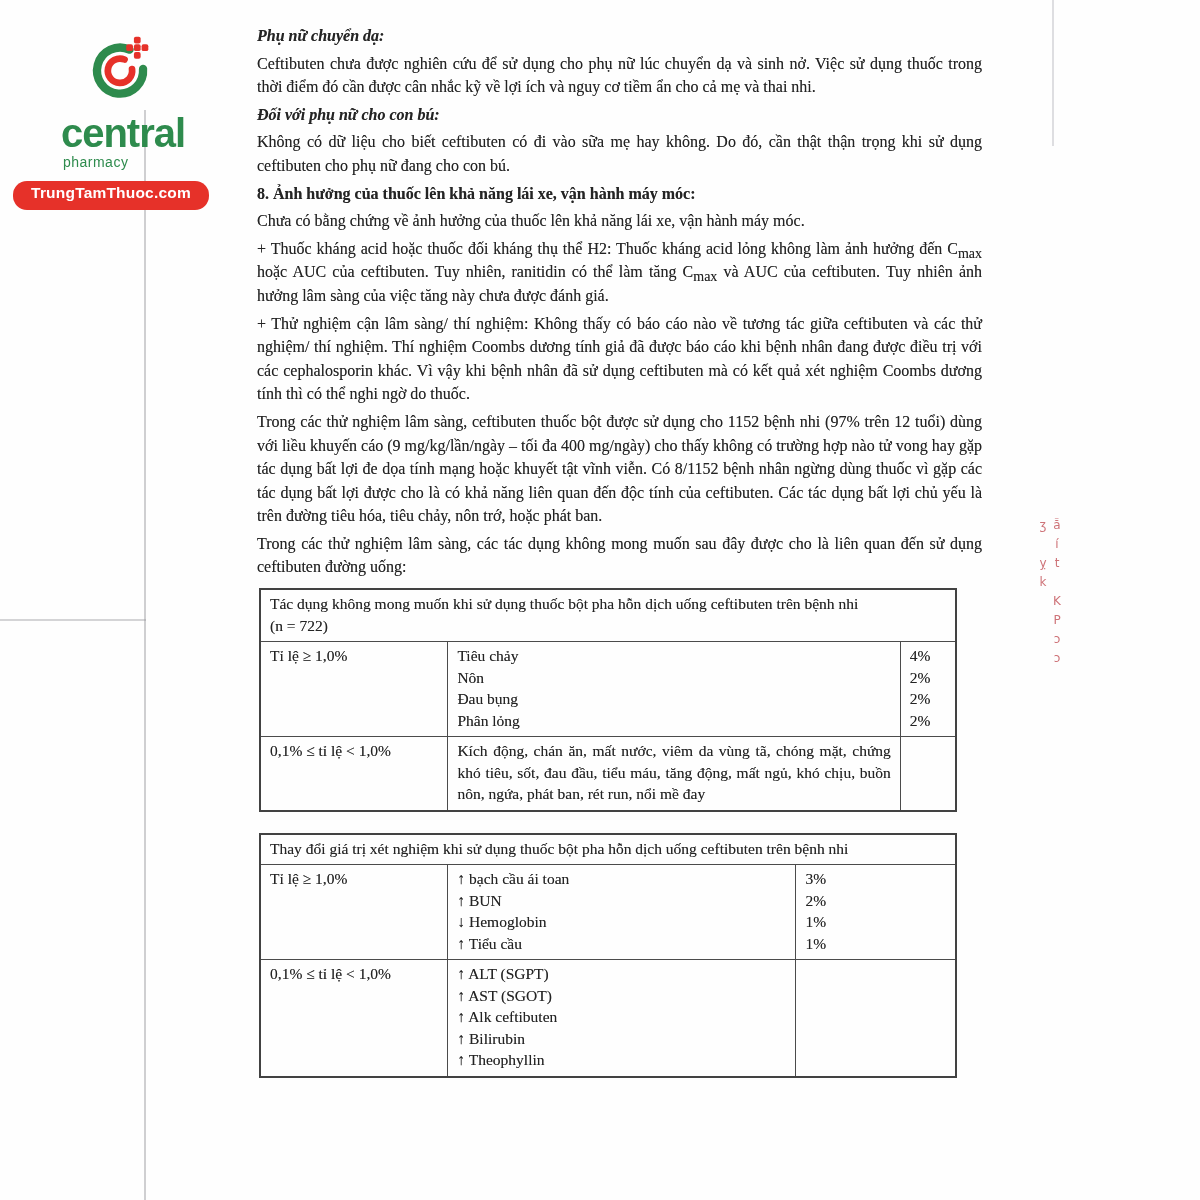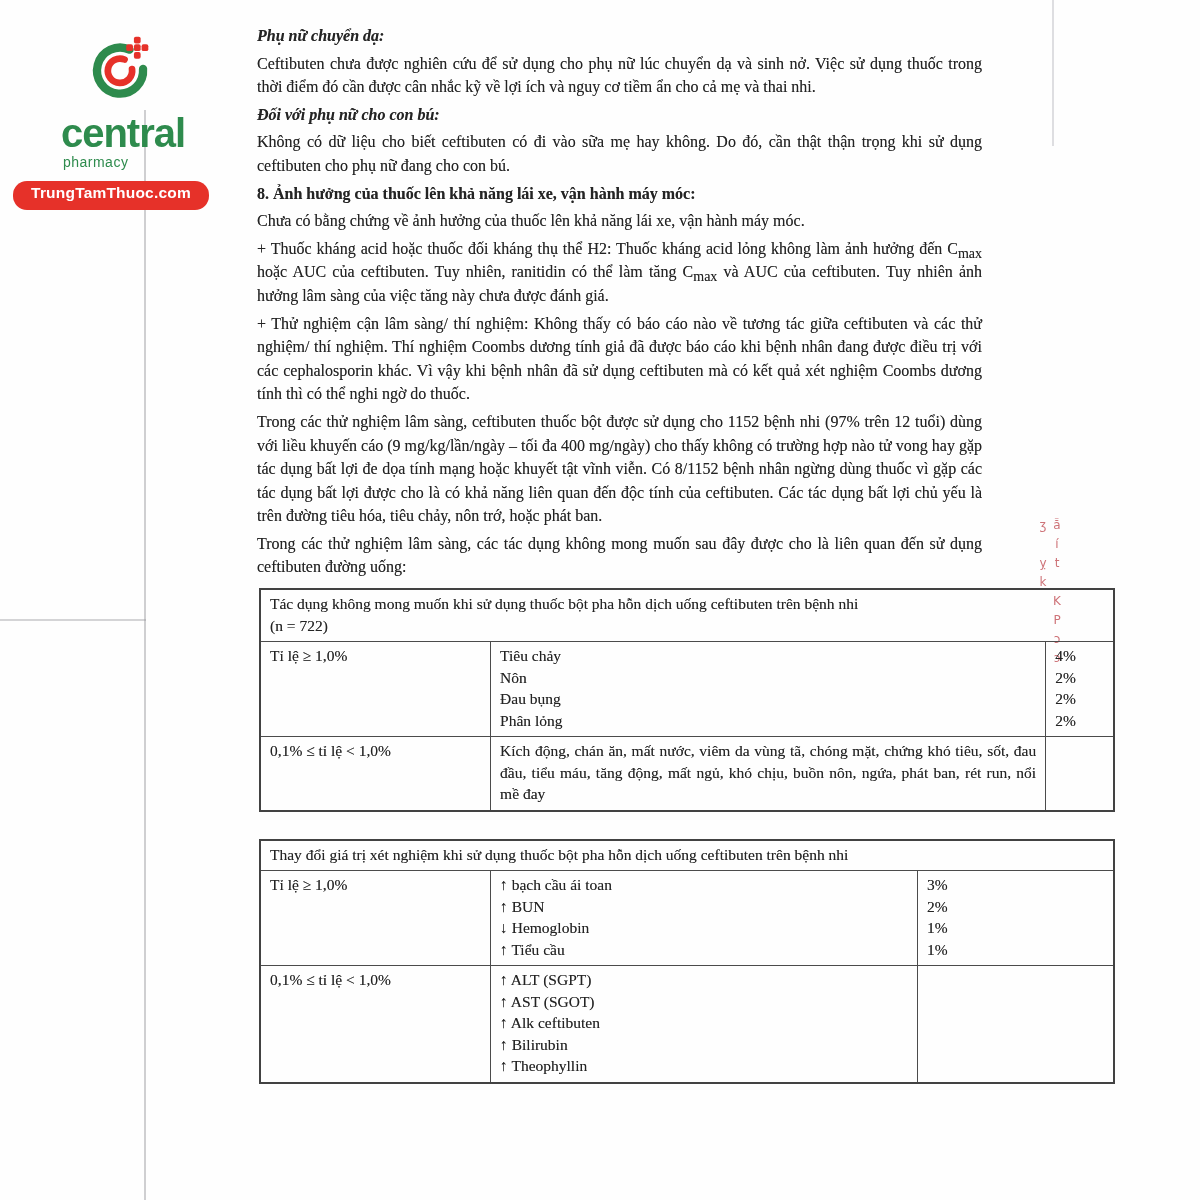--- a/index.html
+++ b/index.html
@@ -47,26 +47,26 @@
     text-shadow:0 0 0.5px rgba(20,20,20,0.45);
     filter:blur(0.22px);
   }
   .content p{margin:4px;text-align:justify;}
   .h-bi{font-weight:bold;font-style:italic;text-align:left !important;}
   .h-b{font-weight:bold;text-align:left !important;}
   sub{font-size:14px;line-height:0;}
 
   
   table.tbl{
-    border-collapse:collapse;width:856px;margin-left:6px;
+    border-collapse:collapse;width:698px;margin-left:6px;
     font-size:15.5px;line-height:21.5px;color:#242424;
     table-layout:fixed;
   }
   .tbl1{margin-top:9px;}
-  .tbl2{margin-top:27px;}
+  .tbl2{margin-top:21px;}
   table.tbl td{
     border:1.6px solid #4b4b4b;vertical-align:top;
     padding:3px 9px 5px 9px;
   }
   table.tbl{border:2px solid #424242;}
   td.caption{font-size:15.5px;}
   .tbl1 col.c1{width:27%;} .tbl1 col.c2{width:65%;} .tbl1 col.c3{width:8%;}
   .tbl2 col.c1{width:27%;} .tbl2 col.c2{width:50%;} .tbl2 col.c3{width:23%;}
   .cell-line{display:block;}
   td.rates{padding-left:6px;}

